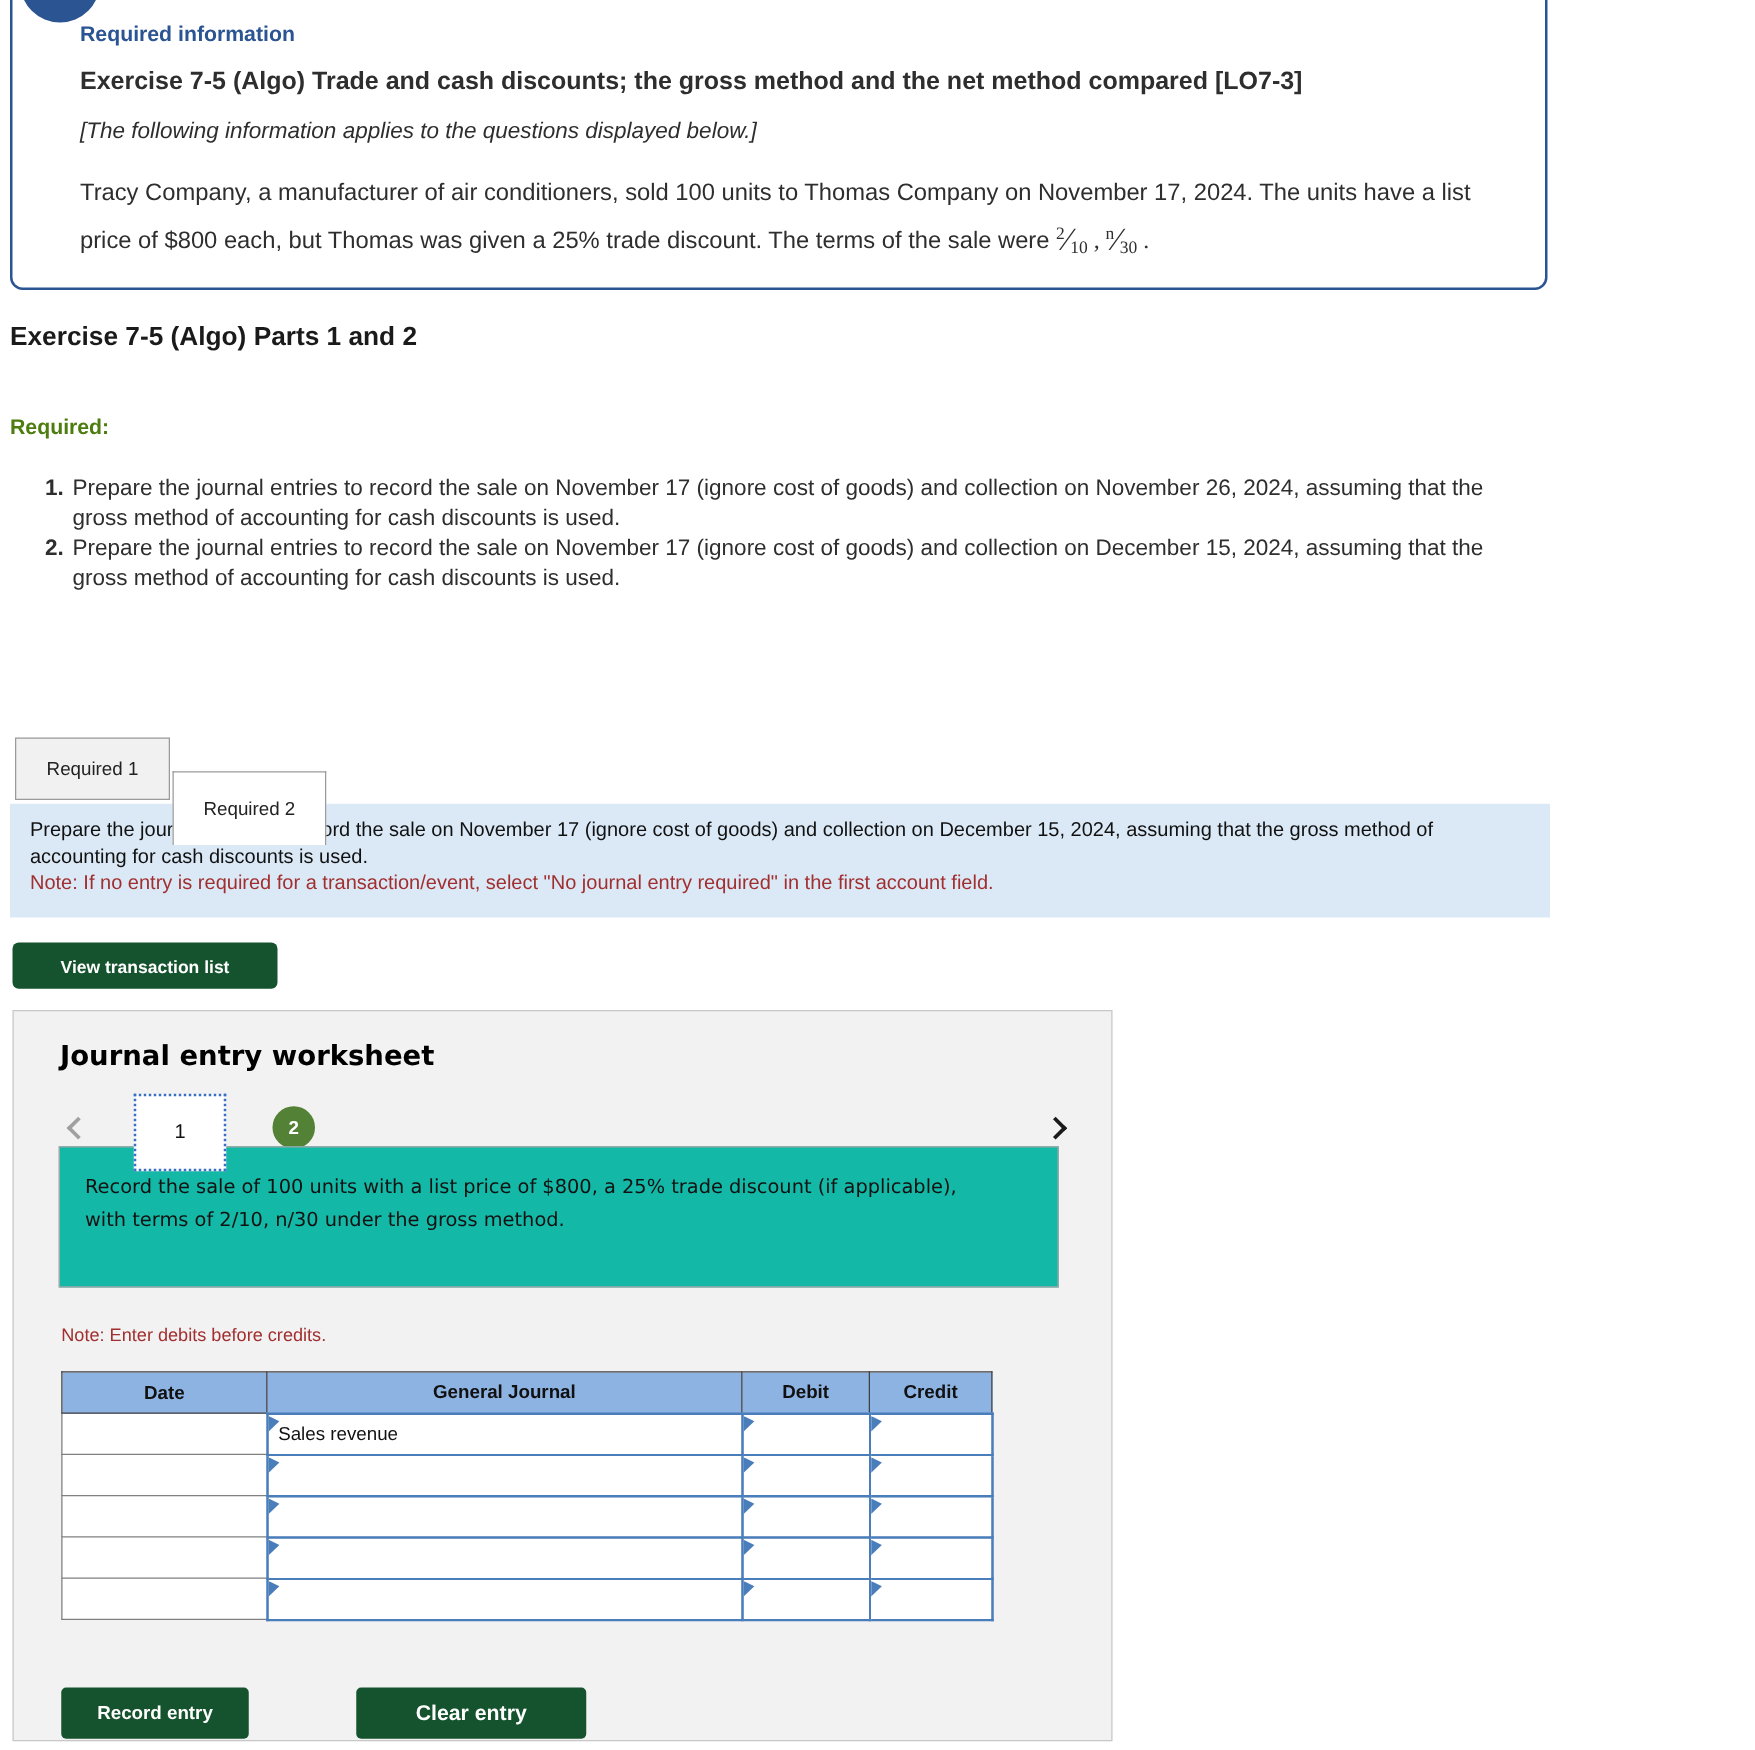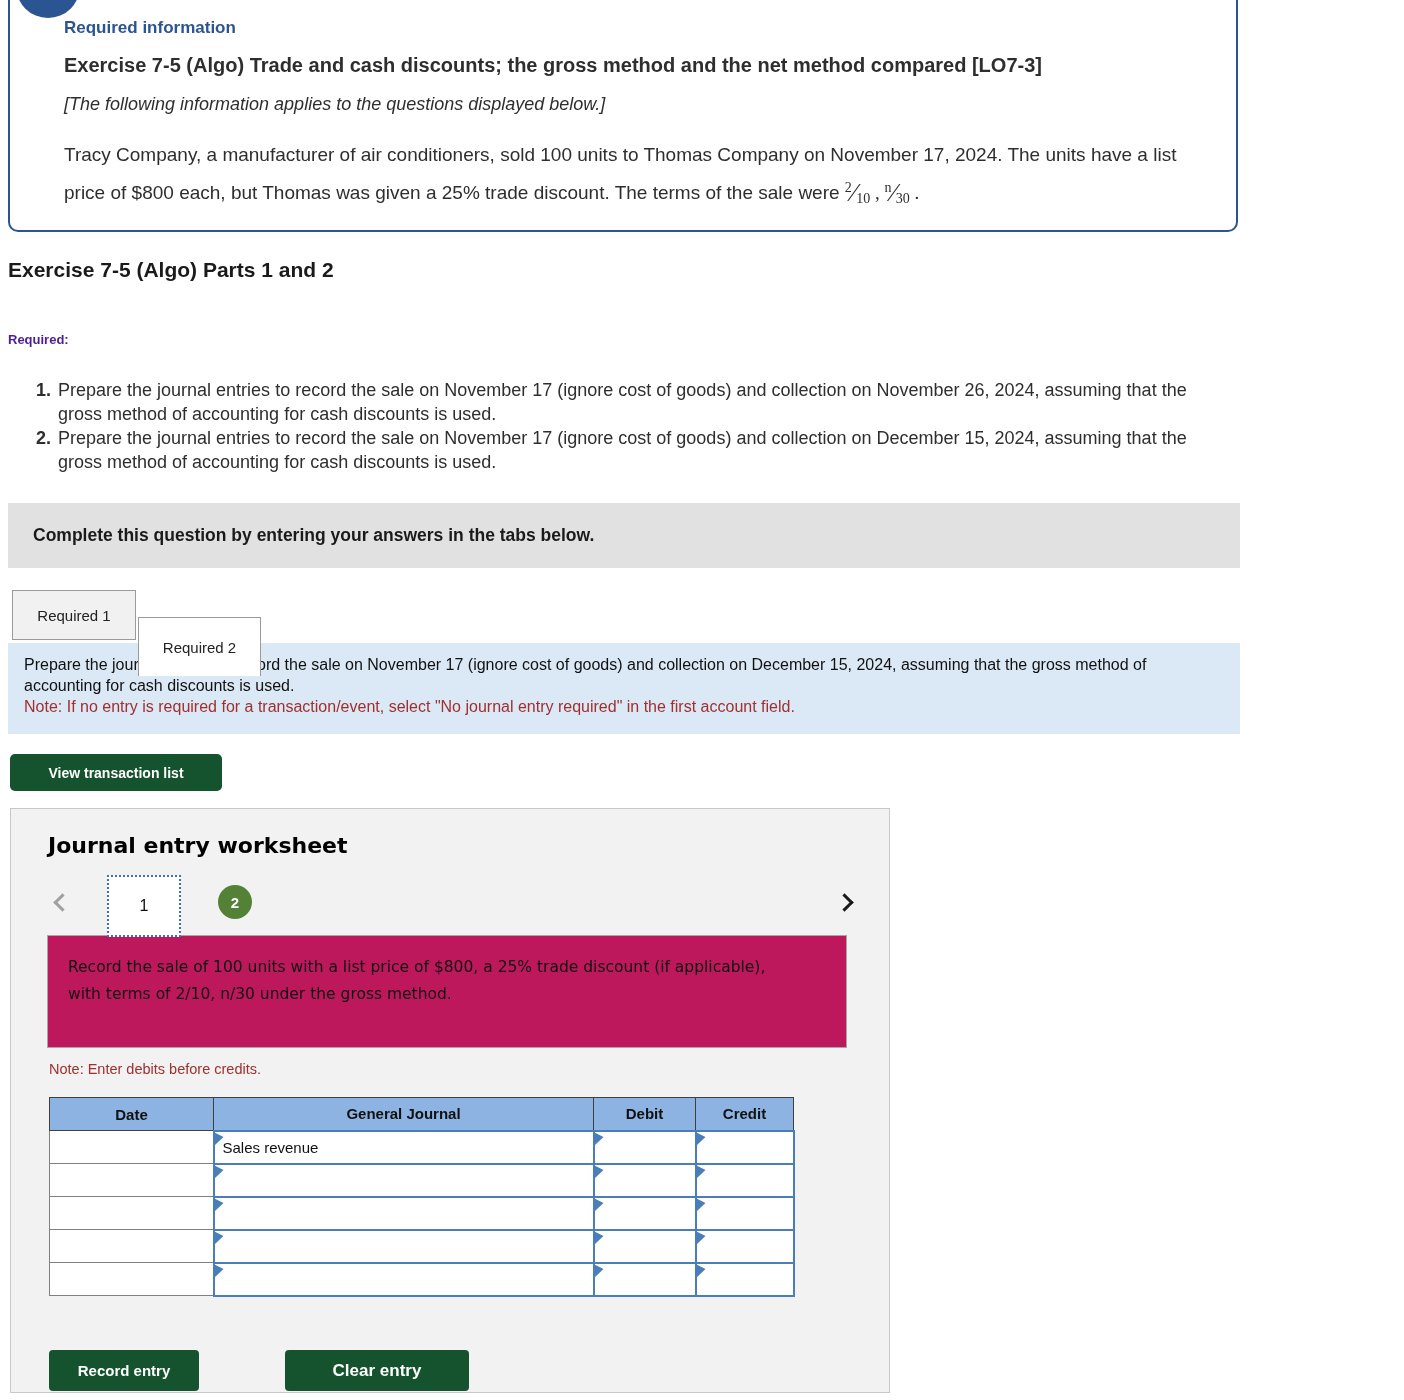--- a/index.html
+++ b/index.html
@@ -25,21 +25,21 @@
     position:absolute; left:54px; top:152px; width:1135px;
     font-size:19px; line-height:33px; color:#2e2e2e;
   }
   .math { font-family:"Liberation Serif", serif; font-size:19px; white-space:nowrap; }
   .math sup { font-size:14px; vertical-align:7px; }
   .math sub { font-size:14px; vertical-align:-4px; }
   .math .fslash { font-size:26px; line-height:0; vertical-align:-2px; }
 
   
   .section-title { position:absolute; left:8px; top:258px; font-size:21px; font-weight:bold; color:#1a1a1a; }
-  .required-label { position:absolute; left:8px; top:332px; font-size:13px; font-weight:bold; color:#4c1d95; }
+  .required-label { position:absolute; left:8px; top:332px; font-size:17px; font-weight:bold; color:#4d7c0f; }
   .req-list { position:absolute; left:36px; top:378px; width:1190px; }
   .req-item { display:flex; font-size:18px; line-height:24px; color:#2e2e2e; }
   .req-item .num { font-weight:bold; width:22px; flex:0 0 22px; }
 
   
   .complete-banner {
     position:absolute; left:8px; top:503px; width:1232px; height:65px;
     background:#e1e1e1; display:flex; align-items:center; padding-left:25px;
     font-size:17.5px; font-weight:bold; color:#1a1a1a;
   }
@@ -81,22 +81,22 @@
     border:2px dotted #3b6fc4; display:flex; align-items:center; justify-content:center;
     font-size:16px; color:#111; z-index:2; cursor:pointer;
   }
   .page-done {
     position:absolute; left:207px; top:76px; width:34px; height:34px; border-radius:50%;
     background:#538135; color:#fff; font-weight:bold; font-size:15px;
     display:flex; align-items:center; justify-content:center; cursor:pointer;
   }
 
   .prompt-box {
-    position:absolute; left:36px; top:126px; width:800px; height:113px;
-    background:#be185d; border:1px solid #a6a6a6; z-index:1;
+    position:absolute; left:36px; top:108px; width:800px; height:113px;
+    background:#14b8a6; border:1px solid #a6a6a6; z-index:1;
   }
   .prompt-text {
     position:absolute; left:20px; top:18px; width:724px;
     font-family:"DejaVu Sans", sans-serif; font-size:15.5px; line-height:27px; color:#111;
   }
   .debits-note { position:absolute; left:38px; top:252px; font-size:14.5px; color:#a12f2f; }
 
   
   .journal-table { position:absolute; left:38px; top:288px; border-collapse:collapse; }
   .journal-table th {
@@ -149,21 +149,20 @@
     <div class="req-item">
       <span class="num">1.</span>
       <span>Prepare the journal entries to record the sale on November 17 (ignore cost of goods) and collection on November 26, 2024, assuming that the gross method of accounting for cash discounts is used.</span>
     </div>
     <div class="req-item">
       <span class="num">2.</span>
       <span>Prepare the journal entries to record the sale on November 17 (ignore cost of goods) and collection on December 15, 2024, assuming that the gross method of accounting for cash discounts is used.</span>
     </div>
   </div>
 
-  <div class="complete-banner">Complete this question by entering your answers in the tabs below.</div>
 
   <div class="tab tab-inactive">Required 1</div>
   <div class="tab tab-active">Required 2</div>
 
   <div class="instruction-box">
     <div>Prepare the journal entries to record the sale on November 17 (ignore cost of goods) and collection on December 15, 2024, assuming that the gross method of accounting for cash discounts is used.</div>
     <div class="instruction-note">Note: If no entry is required for a transaction/event, select "No journal entry required" in the first account field.</div>
   </div>
 
   <div class="btn-blue view-transaction">View transaction list</div>

